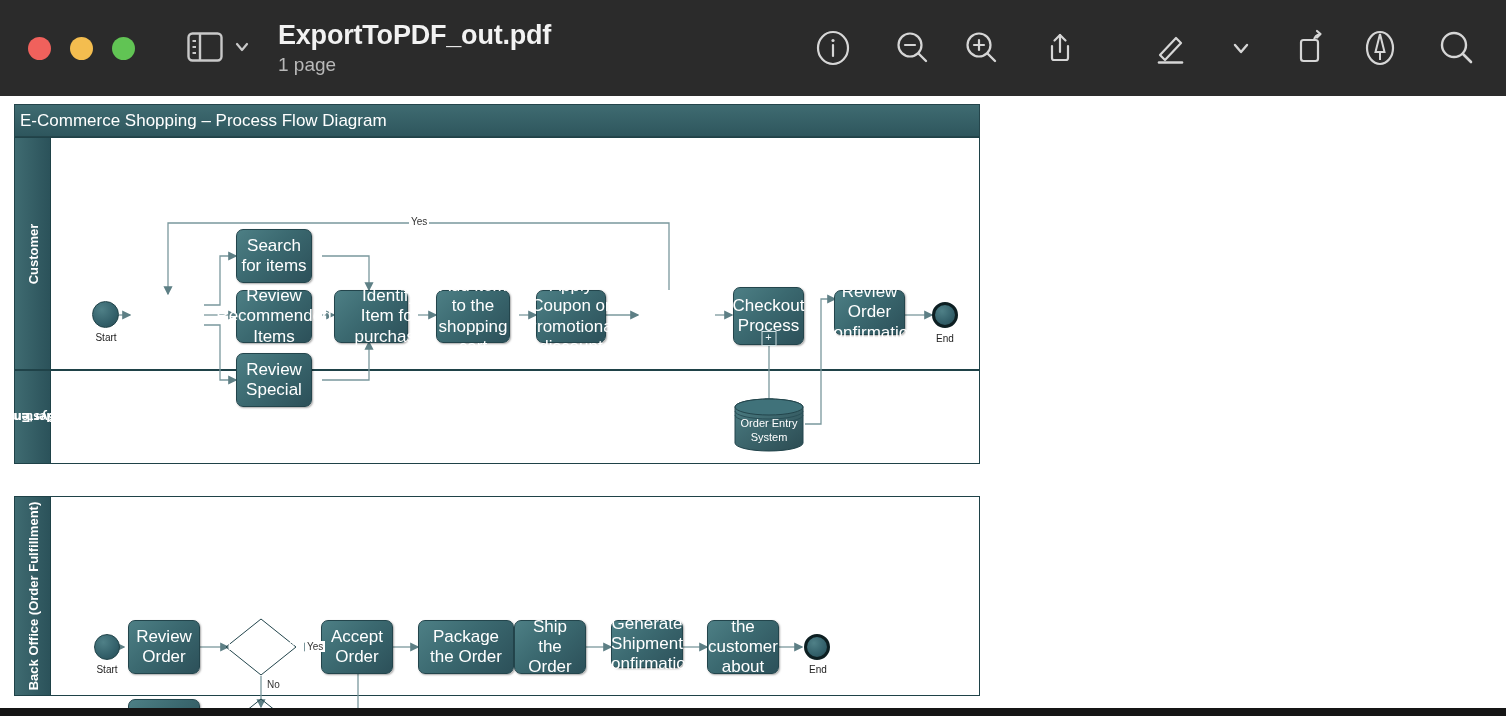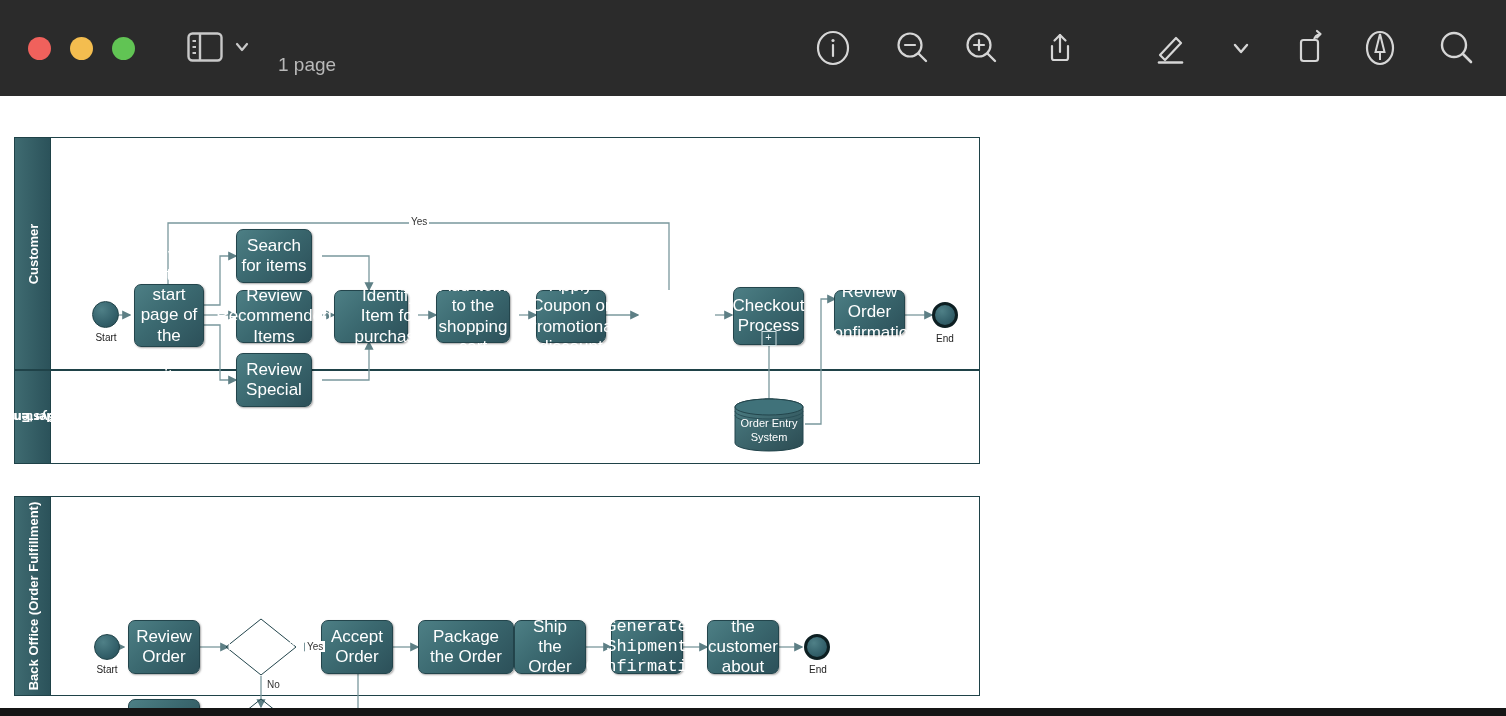--- a/index.html
+++ b/index.html
@@ -133,20 +133,21 @@
         <line x1="6.5" y1="17" x2="10" y2="17" stroke="#c9c9c9" stroke-width="2"></line>
         <line x1="6.5" y1="23" x2="10" y2="23" stroke="#c9c9c9" stroke-width="2"></line>
       </svg>
     </div>
     <div class="chev-sb">
       <svg width="18" height="18" viewBox="0 0 18 18">
         <polyline points="4,6 9,12 14,6" fill="none" stroke="#c9c9c9" stroke-width="2.2" stroke-linecap="round" stroke-linejoin="round"></polyline>
       </svg>
     </div>
 
+    <div class="doc-title">ExportToPDF_out.pdf</div>
     <div class="doc-sub">1 page</div>
 
     <div class="tools">
 
       <div class="tool" style="left:4px;">
         <svg width="46" height="46" viewBox="0 0 46 46">
           <ellipse cx="23" cy="23" rx="15" ry="16" fill="none" stroke="#d6d6d6" stroke-width="2.2"></ellipse>
           <circle cx="23" cy="15.5" r="1.6" fill="#d6d6d6"></circle>
           <line x1="23" y1="20" x2="23" y2="31" stroke="#d6d6d6" stroke-width="2.2" stroke-linecap="round"></line>
         </svg>
@@ -211,20 +212,21 @@
           <circle cx="21" cy="20" r="12" fill="none" stroke="#d6d6d6" stroke-width="2.4"></circle>
           <line x1="30" y1="29" x2="38" y2="37" stroke="#d6d6d6" stroke-width="2.6" stroke-linecap="round"></line>
         </svg>
       </div>
     </div>
   </div>
 
   <div class="page">
 
     <div class="pool1">
+      <div class="pool-header">E-Commerce Shopping – Process Flow Diagram</div>
 
       <div class="lane" style="left:0; top:33px; width:966px; height:233px;">
         <div class="lane-title">
           <span>Customer</span>
         </div>
       </div>
 
       <div class="lane" style="left:0; top:266px; width:966px; height:94px;">
         <div class="lane-title two">
           <span>
@@ -270,21 +272,20 @@
 
           <path d="M791 320 H807 V195 H821" marker-end="url(#ar)"></path>
 
           <line x1="891" y1="211" x2="918" y2="211" marker-end="url(#ar)"></line>
         </g>
       </svg>
 
       <div class="evt start" style="left:78px; top:197px; width:27px; height:27px;"></div>
       <div class="evt-label" style="left:58px; top:228px; width:68px;">Start</div>
 
-      <div class="node" style="left:120px; top:180px; width:70px; height:63px;">Nativate to the start page of the shopping site</div>
       <div class="node" style="left:222px; top:125px; width:76px; height:54px;">Search for items</div>
       <div class="node" style="left:222px; top:186px; width:76px; height:53px;">Review Recommended Items</div>
       <div class="node" style="left:222px; top:249px; width:76px; height:54px;">Review Special</div>
       <div class="node" style="left:320px; top:186px; width:74px; height:53px;padding-left:41px;">Identify Item for purchase</div>
       <div class="node" style="left:422px; top:186px; width:74px; height:53px;">Add item to the shopping cart</div>
       <div class="node" style="left:522px; top:186px; width:70px; height:53px;">Apply Coupon or Promotional discount</div>
 
 
       <div class="node sub" style="left:719px; top:183px; width:71px; height:58px;">Checkout Process</div>
       <div class="node" style="left:820px; top:186px; width:71px; height:45px;">Review Order Confirmation</div>
@@ -351,21 +352,21 @@
       <div class="diamond" style="left:211px; top:122px; width:72px; height:58px;">
         <svg width="72" height="58" viewBox="0 0 72 58">
           <polygon points="36,1 71,29 36,57 1,29" fill="url(#dg1)" stroke="#23454c" stroke-width="1"></polygon>
         </svg>
         <div class="lbl">Is Order Valid?</div>
       </div>
 
       <div class="node" style="left:307px; top:124px; width:72px; height:54px;">Accept Order</div>
       <div class="node" style="left:404px; top:124px; width:96px; height:54px;">Package the Order</div>
       <div class="node" style="left:500px; top:124px; width:72px; height:54px;">Ship the Order</div>
-      <div class="node" style="left:597px; top:124px; width:72px; height:54px;font-family:Liberation Mono, monospace;">Generate Shipment Confirmation</div>
+      <div class="node" style="left:597px; top:124px; width:72px; height:48px;">Generate Shipment Confirmation</div>
       <div class="node" style="left:693px; top:124px; width:72px; height:54px;">Notify the customer about shipment</div>
 
       <div class="evt end" style="left:790px; top:138px; width:26px; height:26px;"></div>
       <div class="evt-label" style="left:772px; top:168px; width:64px;">End</div>
 
       <div class="diamond" style="left:211px; top:202px; width:72px; height:58px;">
         <svg width="72" height="58" viewBox="0 0 72 58">
           <polygon points="36,1 71,29 36,57 1,29" fill="url(#dg1)" stroke="#23454c" stroke-width="1"></polygon>
         </svg>
         <div class="lbl">Can order issues be resolved?</div>

